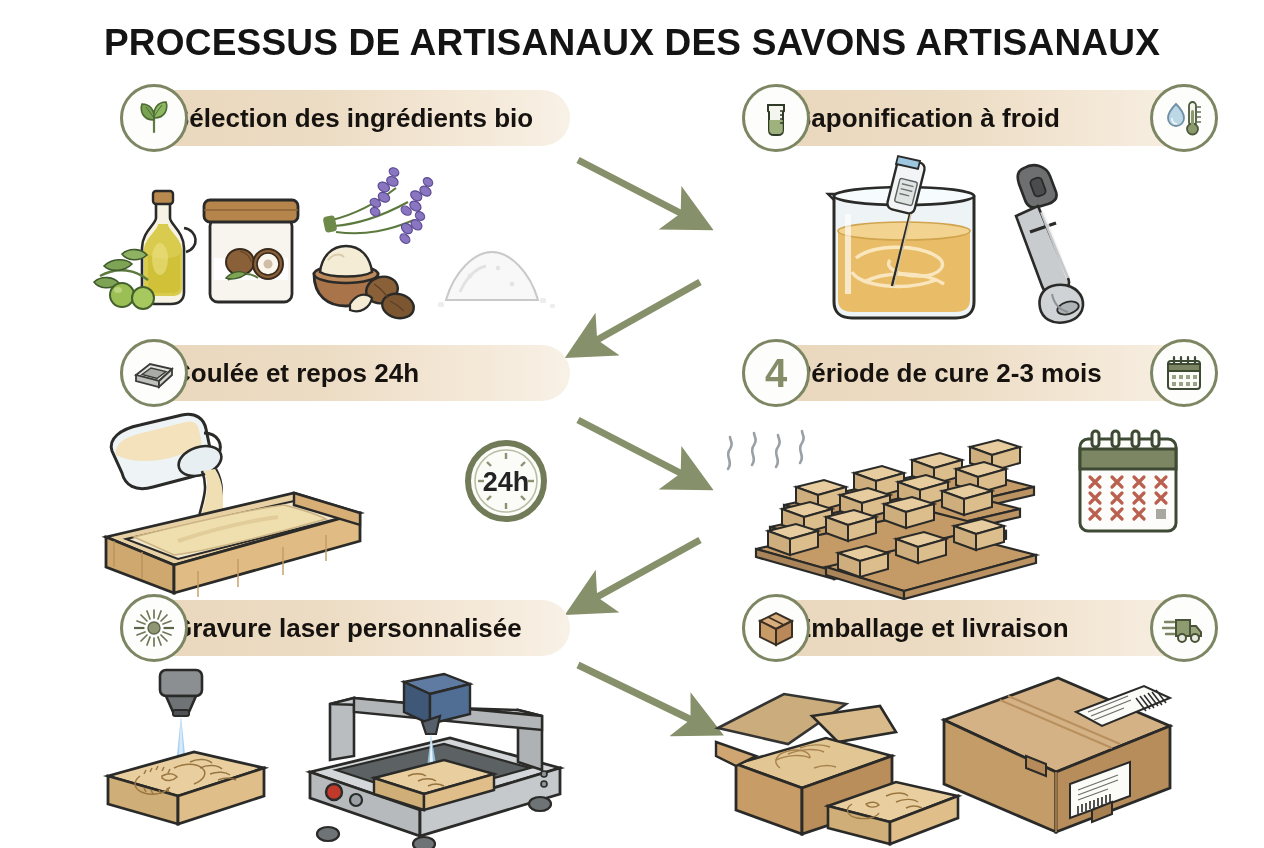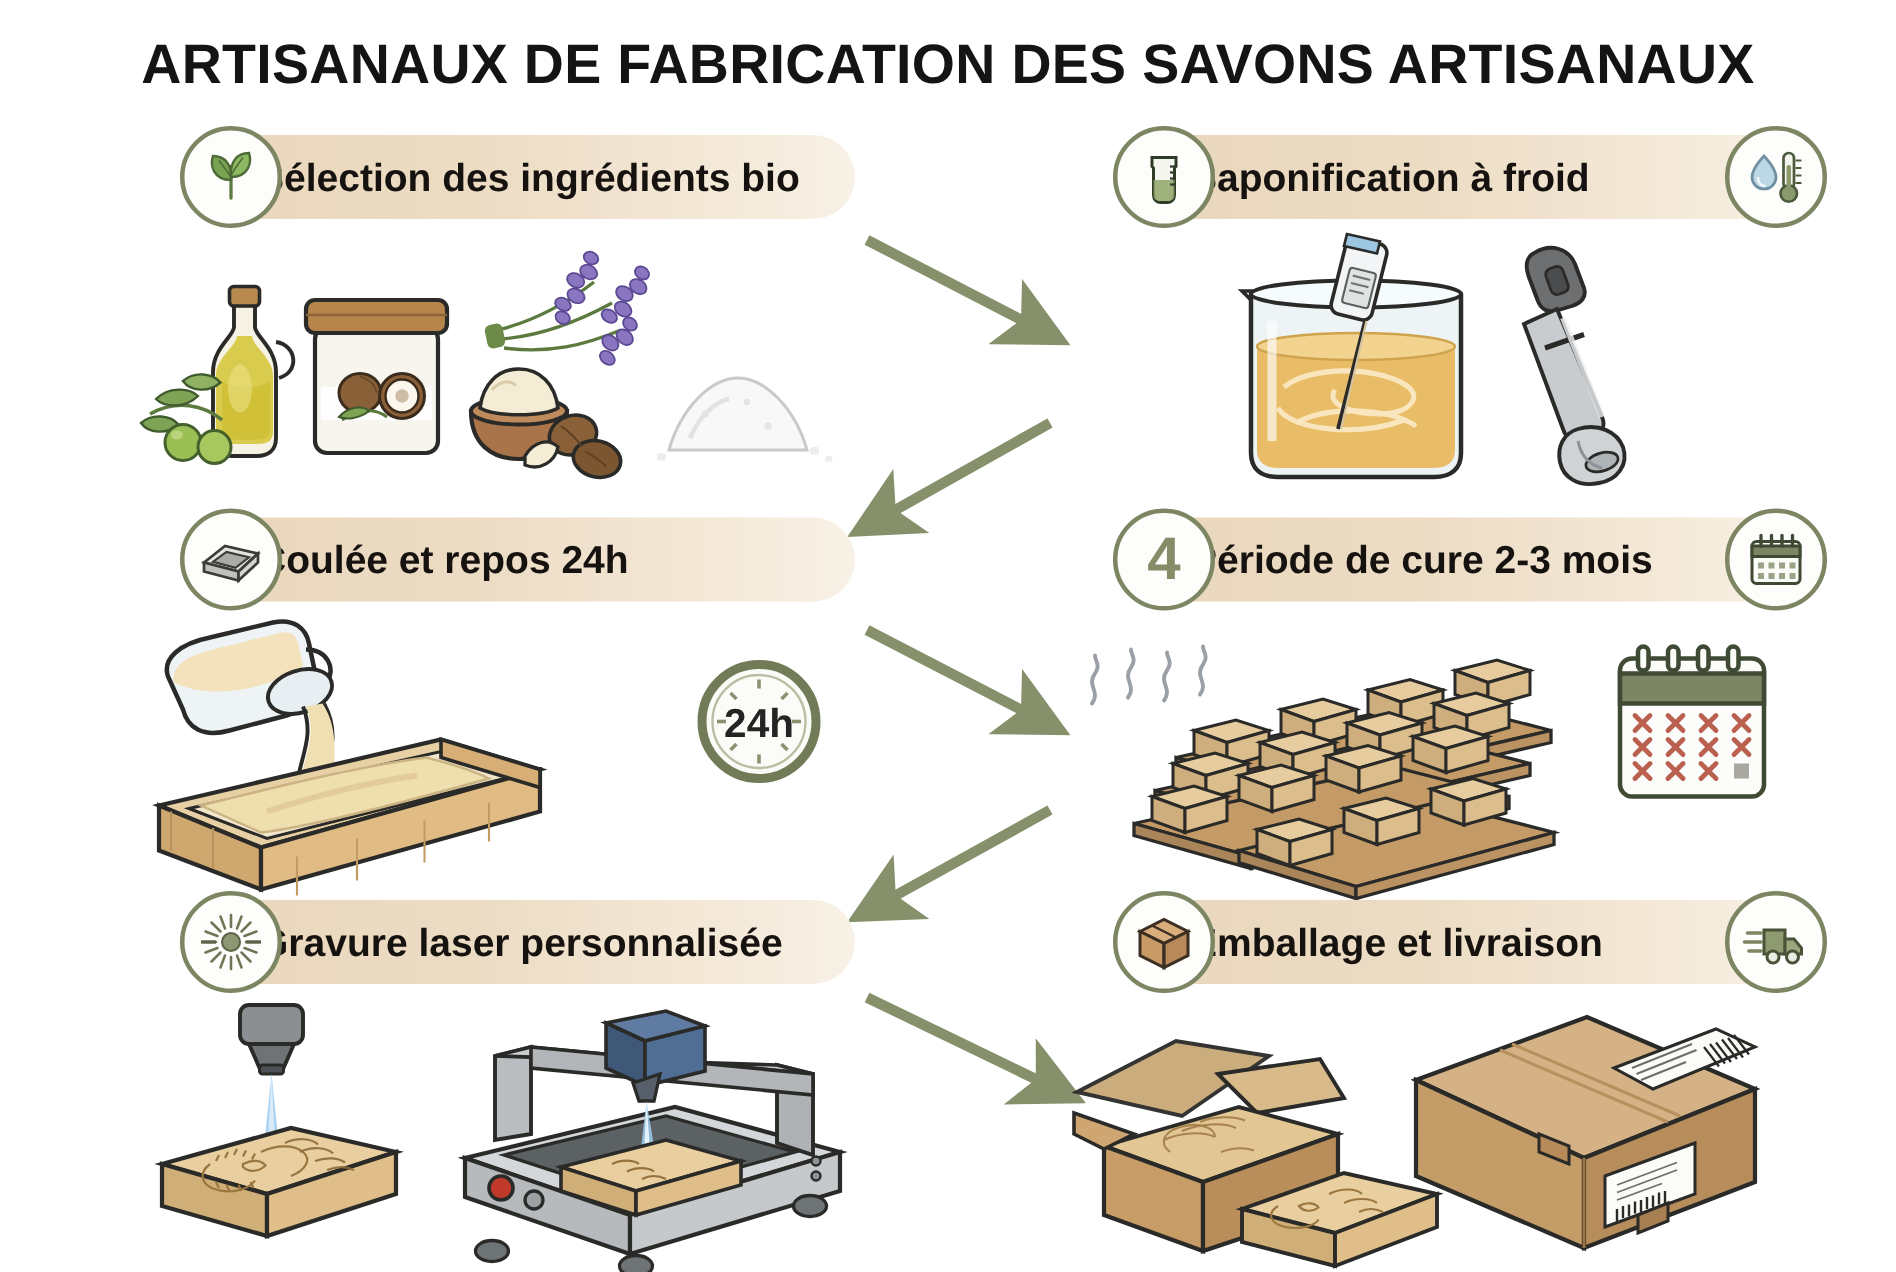--- a/index.html
+++ b/index.html
@@ -65,21 +65,21 @@
   
   .arrows{position:absolute;inset:0;pointer-events:none;}
 
   svg{display:block;overflow:visible;}
 </style>
 </head>
 <body>
 
 <div id="canvas">
 
-  <div class="page-title">ARTISANAUX DE FABRICATION DES SAVONS ARTISANAUX</div>
+  <div class="page-title">PROCESSUS DE ARTISANAUX DES SAVONS ARTISANAUX</div>
 
   <div class="arrows">
     <svg width="1264" height="848" viewBox="0 0 1264 848">
       <defs>
         <marker id="ah" markerWidth="7" markerHeight="7" refX="3.2" refY="3.5" orient="auto">
           <path d="M0,0 L7,3.5 L0,7 L1.7,3.5 Z" fill="#86906a"></path>
         </marker>
       </defs>
       <g stroke="#86906a" stroke-width="7" fill="none" marker-end="url(#ah)" stroke-linecap="butt">
         <line x1="578" y1="160" x2="690" y2="218"></line>

